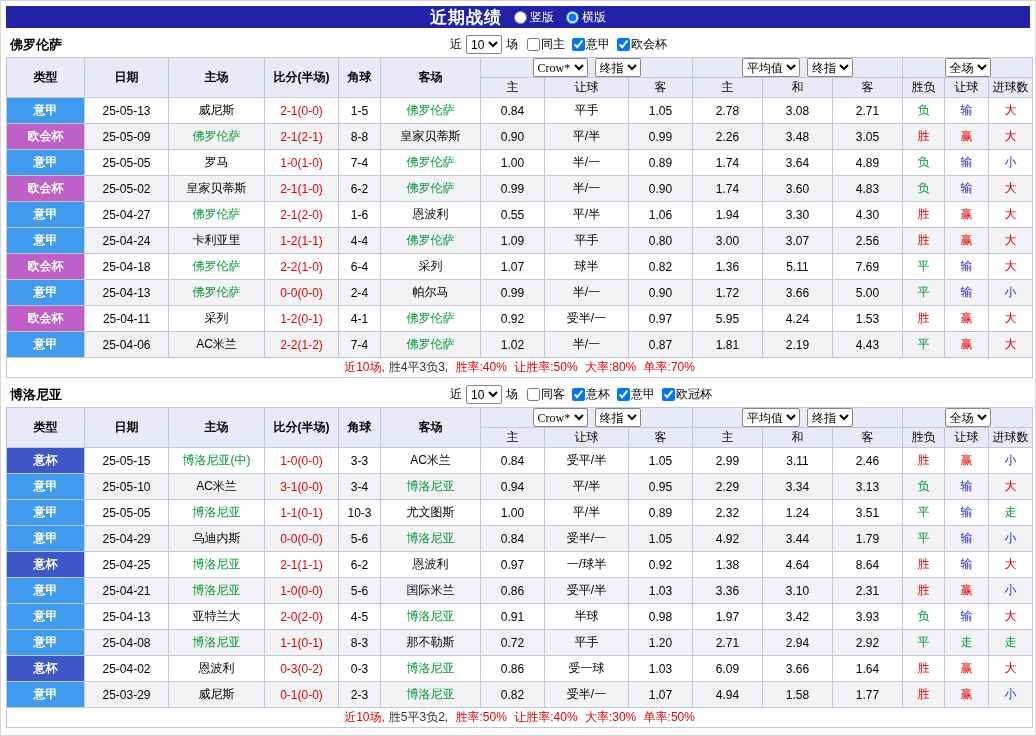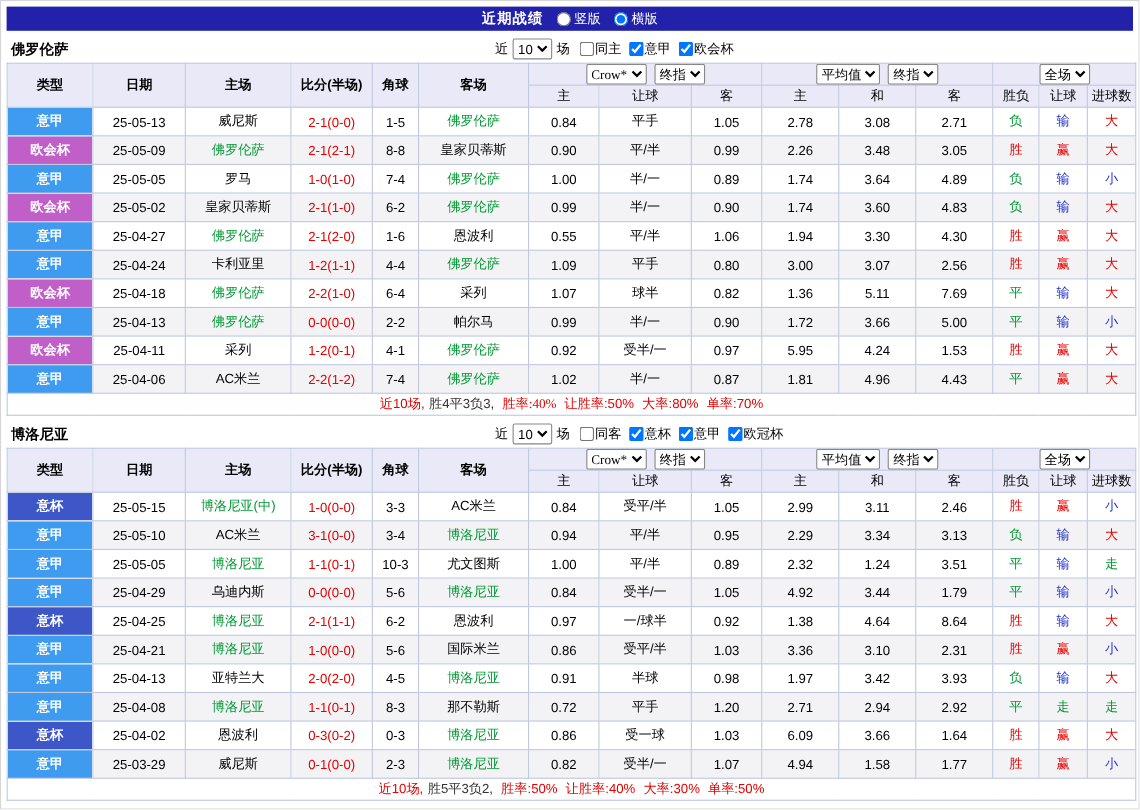--- a/index.html
+++ b/index.html
@@ -1,19 +1,19 @@
 <!DOCTYPE html>
 <html><head>
 <meta charset="utf-8">
 <style>
   html,body{margin:0;padding:0;background:#fff;}
   body{font-family:"Liberation Sans","DejaVu Sans",sans-serif;}
   .page{width:1036px;height:736px;box-sizing:border-box;padding:5px;overflow:hidden;background:#fff;border:1px solid #d6d6d6;}
   .title-bar{height:22px;background:#2121aa;display:flex;align-items:center;justify-content:center;gap:12px;color:#fff;margin-bottom:4px;}
-  .title-bar .ttl{font-weight:bold;font-size:13px;letter-spacing:1px;font-family:Liberation Mono, monospace;}
+  .title-bar .ttl{font-weight:bold;font-size:17px;letter-spacing:1px;font-family:Liberation Mono, monospace;}
   .title-bar label{display:inline-flex;align-items:center;gap:3px;font-size:12px;cursor:pointer;}
   input[type=radio],input[type=checkbox]{width:13px;height:13px;margin:0;vertical-align:middle;}
   .block{margin-top:4px;}
   .sec-head{height:25px;display:flex;align-items:center;position:relative;}
   .team{font-weight:bold;font-size:13px;padding-left:4px;color:#000;}
   .filters{position:absolute;left:444px;display:flex;align-items:center;gap:4px;font-size:12px;color:#000;}
   .cbs{display:inline-flex;align-items:center;gap:7px;margin-left:5px;}
   .cbs label{display:inline-flex;align-items:center;gap:1px;cursor:pointer;}
   select{font-size:12px;height:19px;border:1px solid #878787;background:#fff;font-family:inherit;border-radius:2px;}
   table{width:100%;border-collapse:collapse;table-layout:fixed;font-size:12px;padding-left:28px;}
@@ -236,21 +236,21 @@
             <td>7.69</td>
             <td style="color: rgb(0, 153, 51);">平</td>
             <td style="color: rgb(34, 51, 204);">输</td>
             <td style="color: rgb(230, 0, 0);">大</td>
           </tr>
           <tr class="alt">
             <td style="background: rgb(63, 155, 240); color: rgb(255, 255, 255); font-weight: bold;">意甲</td>
             <td>25-04-13</td>
             <td class="green">佛罗伦萨</td>
             <td class="red">0-0(0-0)</td>
-            <td>2-2</td>
+            <td>2-4</td>
             <td>帕尔马</td>
             <td>0.99</td>
             <td>半/一</td>
             <td>0.90</td>
             <td>1.72</td>
             <td>3.66</td>
             <td>5.00</td>
             <td style="color: rgb(0, 153, 51);">平</td>
             <td style="color: rgb(34, 51, 204);">输</td>
             <td style="color: rgb(34, 51, 204);">小</td>
@@ -276,30 +276,30 @@
             <td style="background: rgb(63, 155, 240); color: rgb(255, 255, 255); font-weight: bold;">意甲</td>
             <td>25-04-06</td>
             <td>AC米兰</td>
             <td class="red">2-2(1-2)</td>
             <td>7-4</td>
             <td class="green">佛罗伦萨</td>
             <td>1.02</td>
             <td>半/一</td>
             <td>0.87</td>
             <td>1.81</td>
-            <td>4.96</td>
+            <td>2.19</td>
             <td>4.43</td>
             <td style="color: rgb(0, 153, 51);">平</td>
             <td style="color: rgb(230, 0, 0);">赢</td>
             <td style="color: rgb(230, 0, 0);">大</td>
           </tr>
         </tbody>
       <tfoot>
         <tr>
-            <td colspan="15" class="summary" id="footer-0"><span style="color: rgb(230, 0, 0);">近10场,</span><span style="color: rgb(51, 51, 51);">胜4平3负3, </span><span style="color: rgb(230, 0, 0); font-family: Liberation Serif, serif;">胜率:40% </span><span style="color: rgb(230, 0, 0);">让胜率:50% </span><span style="color: rgb(230, 0, 0);">大率:80% </span><span style="color: rgb(230, 0, 0);">单率:70%</span></td>
+            <td colspan="15" class="summary" id="footer-0"><span style="color: rgb(230, 0, 0);">近10场,</span><span style="color: rgb(51, 51, 51);">胜4平3负3, </span><span style="color: rgb(230, 0, 0);">胜率:40% </span><span style="color: rgb(230, 0, 0);">让胜率:50% </span><span style="color: rgb(230, 0, 0);">大率:80% </span><span style="color: rgb(230, 0, 0);">单率:70%</span></td>
           </tr>
       </tfoot>
     </table>
   </section>
 
   <section class="block">
     <div class="sec-head">
       <span class="team">博洛尼亚</span>
       <div class="filters">
         <span>近</span>

